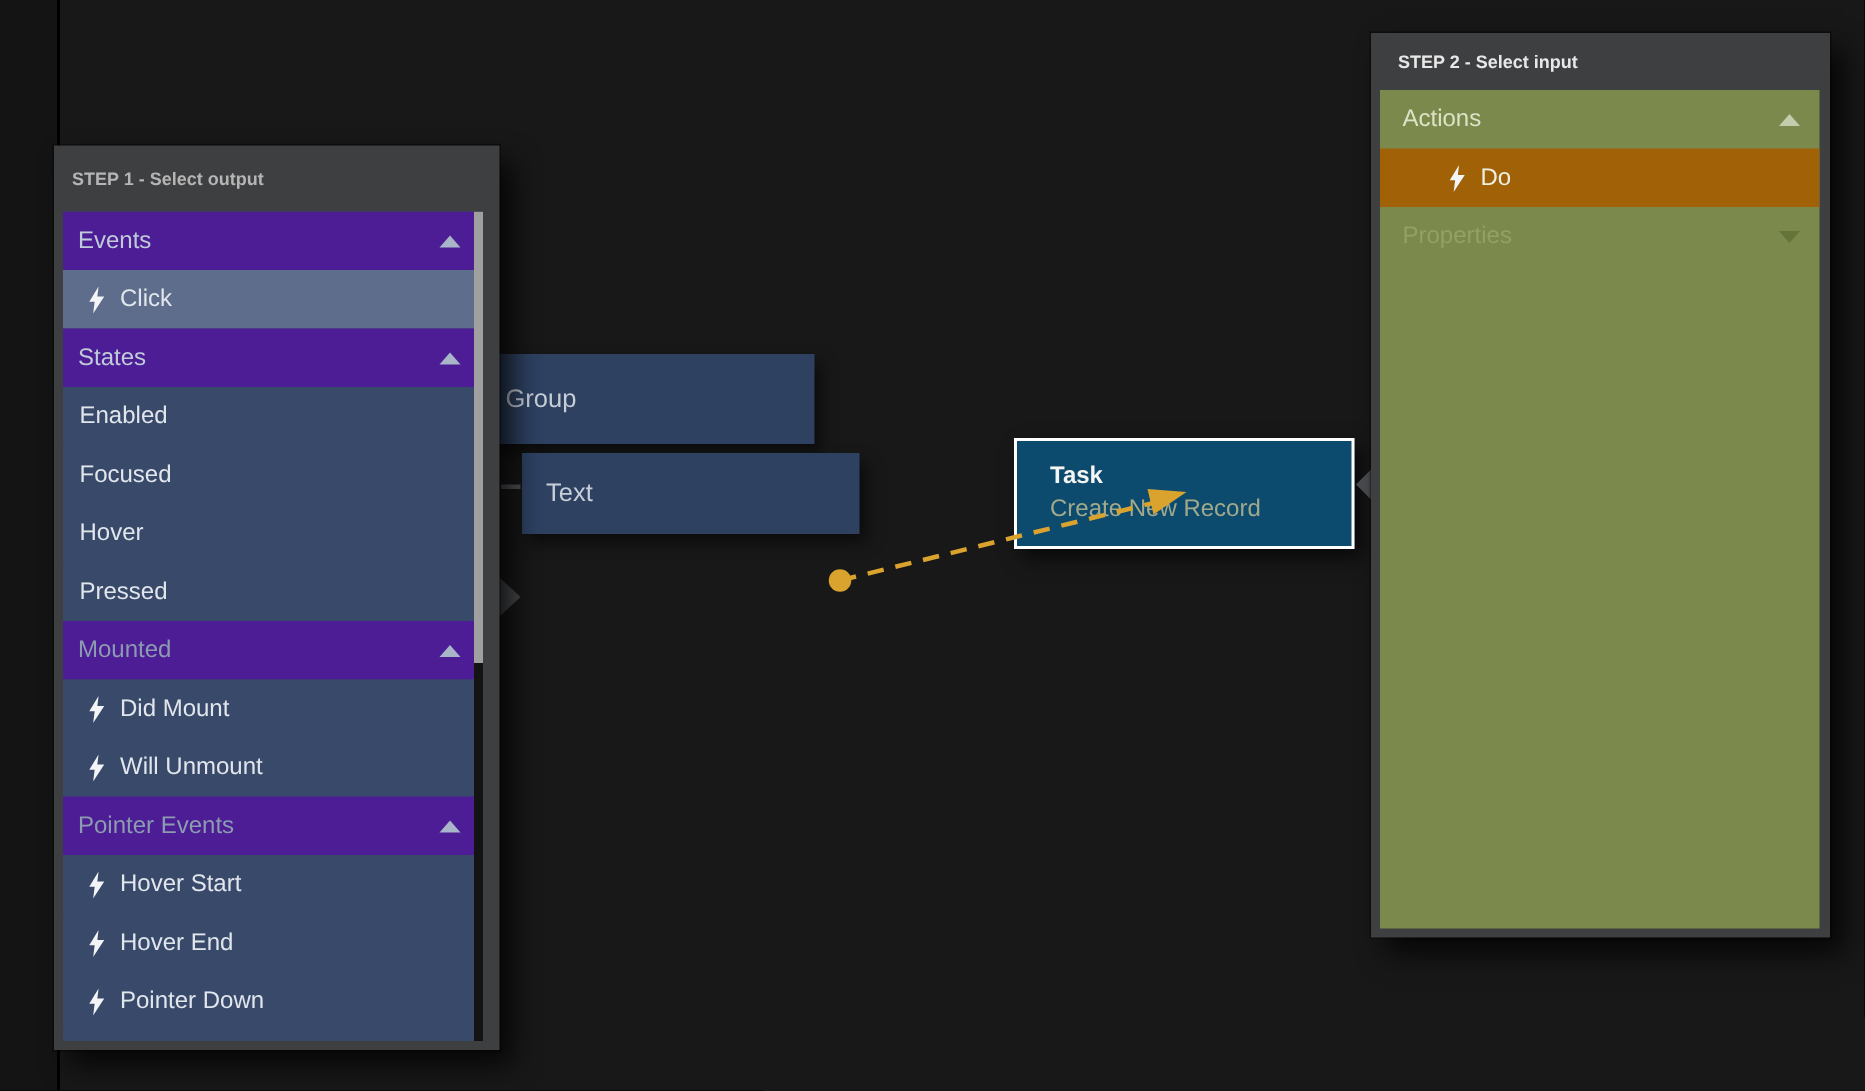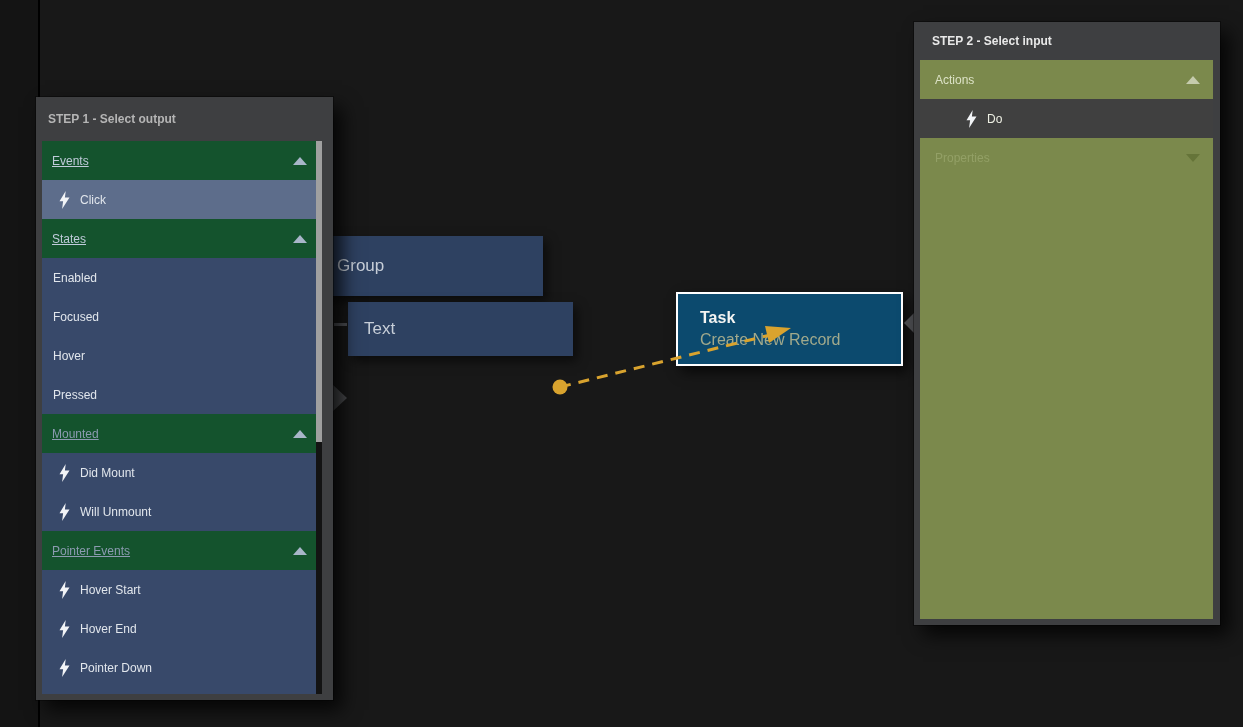--- a/index.html
+++ b/index.html
@@ -43,34 +43,34 @@
 
   .panel-step1{left:36px;top:97px;width:297px;height:603px;}
   .panel-step1 .panel-header{height:44px;line-height:44px;padding:0 12px;color:#b5b5b5;}
   .panel-step1 .panel-body{left:6px;top:44px;width:280px;bottom:6px;background:#38496a;}
 
   .panel-step2{left:914px;top:22px;width:306px;height:603px;}
   .panel-step2 .panel-header{height:38px;line-height:38px;padding:0 18px;color:#e8e8e8;}
   .panel-step2 .panel-body{left:6px;top:38px;width:293px;bottom:6px;background:#7b894c;}
 
   .row{position:relative;height:39px;display:flex;align-items:center;
-    font-size:12px;cursor:pointer;box-sizing:border-box;}
+    font-size:16px;cursor:pointer;box-sizing:border-box;}
   .p1 .row{width:274px;}
   .p2 .row{width:293px;}
 
-  .p1 .row.category{background:#14532d;color:#c0cbda;padding-left:10px;text-decoration:underline;}
+  .p1 .row.category{background:#4c1d95;color:#c0cbda;padding-left:10px;}
   .p1 .row.category.muted{color:#8c9bb1;}
   .p1 .row.item{background:#38496a;color:#e1e6ec;padding-left:11px;}
   .p1 .row.item.has-icon{padding-left:16px;}
   .p1 .row.item.selected{background:#5d6d8b;}
 
   .p2 .row.category{background:transparent;color:#dce2c6;padding-left:15px;}
   .p2 .row.category.muted{color:#93a066;}
   .p2 .row.item{background:#68753f;color:#edefe3;padding-left:21px;}
-  .p2 .row.item.selected{background:#404040;padding-left:45px;}
+  .p2 .row.item.selected{background:#a16207;padding-left:45px;}
 
   .bolt{display:inline-flex;width:13px;margin-right:9px;flex:0 0 auto;}
   .caret{position:absolute;top:50%;width:0;height:0;
     border-left:7px solid transparent;border-right:7px solid transparent;}
   .caret.up{margin-top:-4px;border-bottom:8px solid #a9b6c9;}
   .caret.down{margin-top:-4px;border-top:8px solid #a9b6c9;}
   .p1 .caret{right:9px;}
   .p2 .caret{right:13px;}
   .p2 .caret.up{border-bottom-color:#c5cbad;}
   .p2 .caret.down{border-top-color:#657439;}

